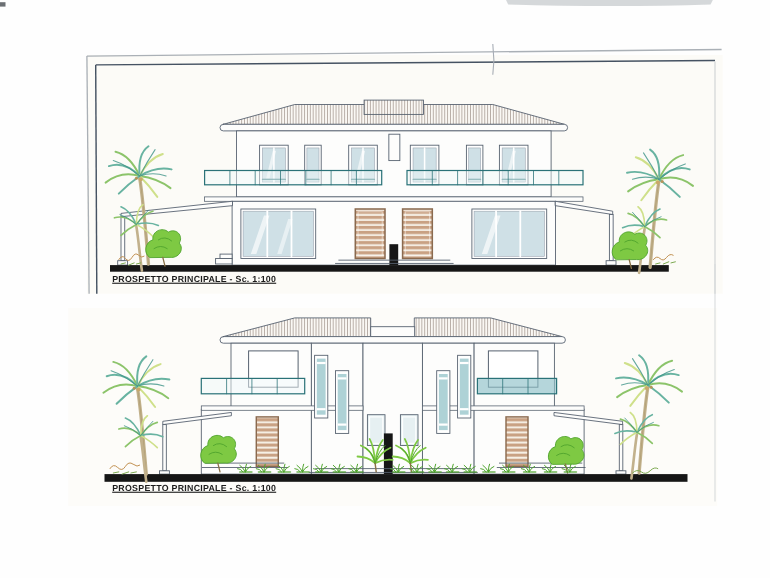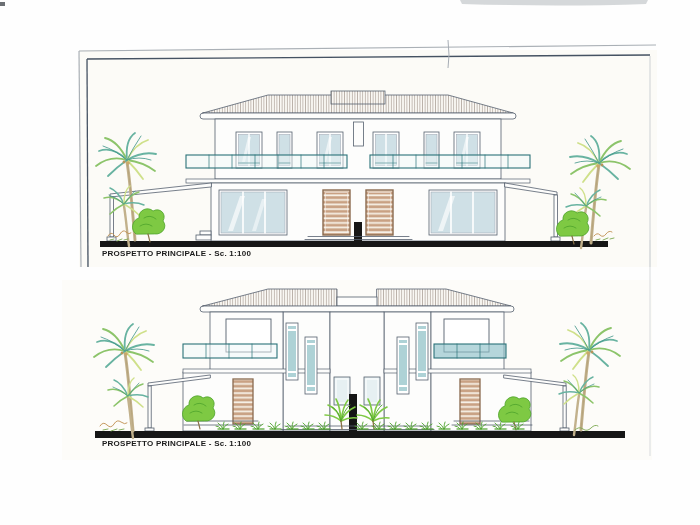--- a/index.html
+++ b/index.html
@@ -13,21 +13,21 @@
     --ground_black:#161616; --label_black:#1b1b1b;
   }
   html,body{margin:0;padding:0;}
   body{
     width:700px;height:525px;position:relative;overflow:hidden;
     background:#fefefe;font-family:"Liberation Sans",sans-serif;
   }
   .stage{position:absolute;left:0;top:0;width:700px;height:525px;}
   .caption{
     position:absolute;font-weight:bold;font-size:8px;line-height:9px;
-    letter-spacing:.25px;color:var(--label_black);white-space:nowrap;
+    letter-spacing:.25px;color:var(--label_black);white-space:nowrap;text-decoration:underline;
   }
   .caption.top{left:102px;top:249px;}
   .caption.bottom{left:102px;top:439px;}
 </style>
 </head>
 <body>
 
 <svg class="stage" viewBox="0 0 700 525">
   <defs>
     <pattern id="hatch" width="2.6" height="12" patternUnits="userSpaceOnUse">

